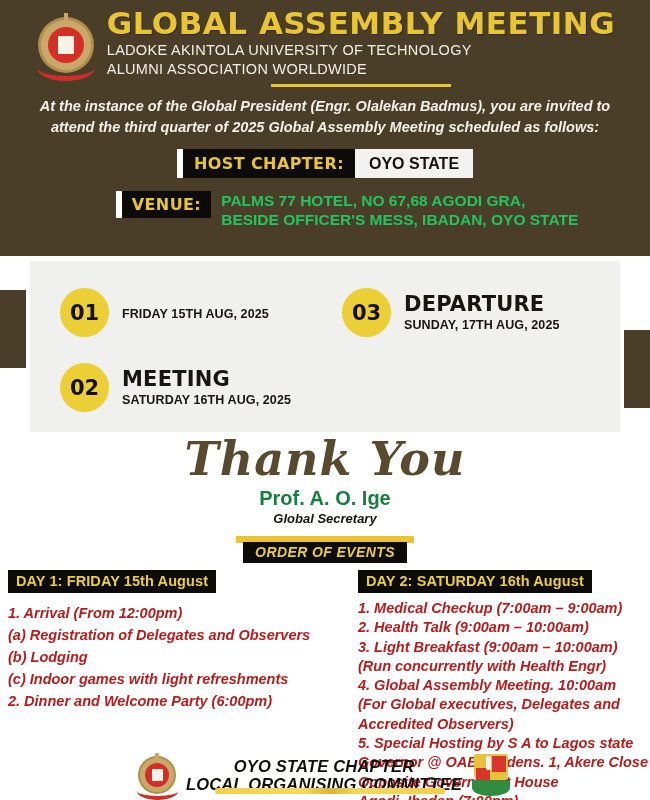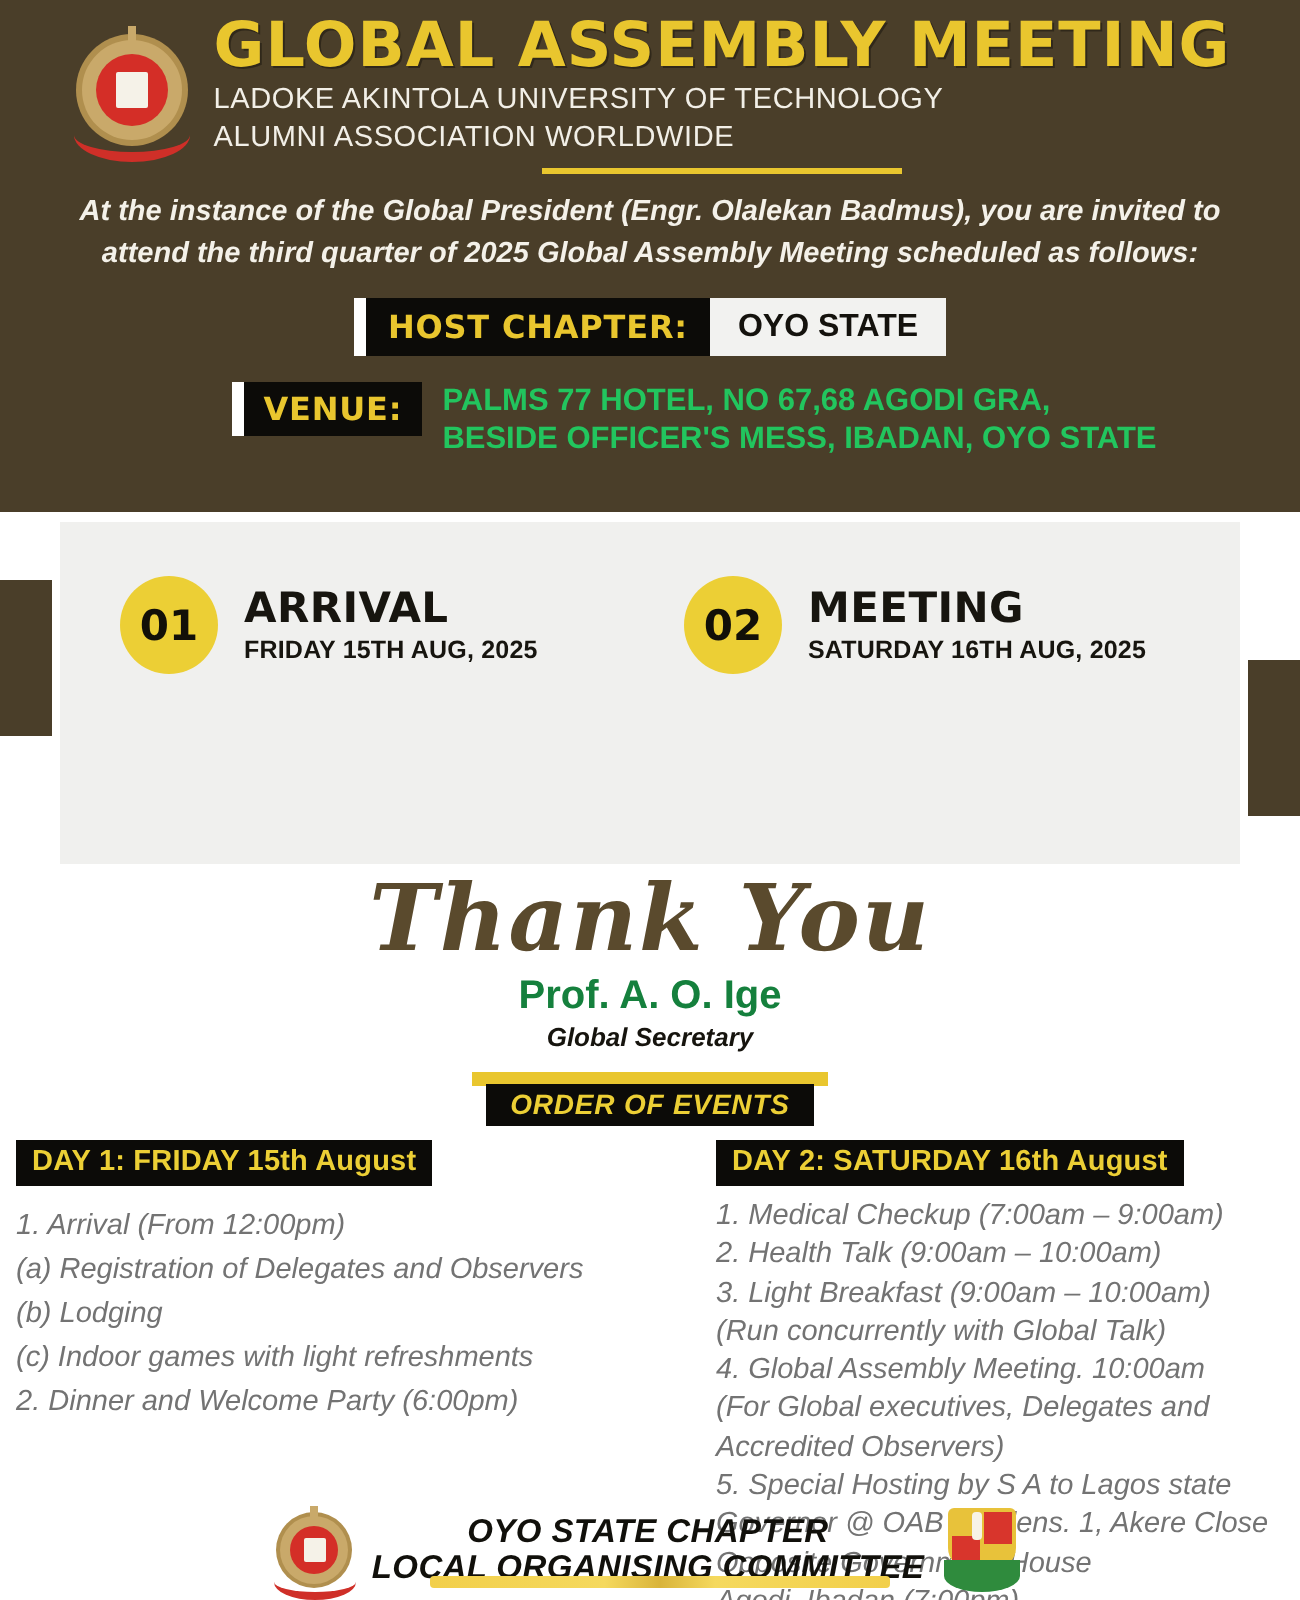--- a/index.html
+++ b/index.html
@@ -263,23 +263,23 @@
   }
   .day-list {
     margin: 6px 0 0 0;
     padding: 0;
     list-style: none;
   }
   .day-col.left .day-list { margin-top: 9px; }
   .day-list li {
     font-family: "Liberation Sans", sans-serif;
     font-style: italic;
-    font-weight: normal;
+    font-weight: bold;
     font-size: 14.5px;
-    color: #737373;
+    color: #b91c1c;
     line-height: 1.52;
   }
   .day-col.right .day-list li { font-size: 14.5px; line-height: 1.33; }
 
   
   .footer {
     position: absolute;
     left: 0; top: 752px;
     width: 650px;
     display: flex;
@@ -400,22 +400,28 @@
 </div>
 
 <div class="side-block side-left"></div>
 <div class="side-block side-right"></div>
 
 <div class="panel">
   <div class="panel-grid">
     <div class="sched-item">
       <div class="badge">01</div>
       <div>
-        <div class="sched-title">ARRIVAL</div>
         <div class="sched-date">FRIDAY 15TH AUG, 2025</div>
+      </div>
+    </div>
+    <div class="sched-item">
+      <div class="badge">03</div>
+      <div>
+        <div class="sched-title">DEPARTURE</div>
+        <div class="sched-date">SUNDAY, 17TH AUG, 2025</div>
       </div>
     </div>
     <div class="sched-item">
       <div class="badge">02</div>
       <div>
         <div class="sched-title">MEETING</div>
         <div class="sched-date">SATURDAY 16TH AUG, 2025</div>
       </div>
     </div>
   </div>
@@ -442,21 +448,21 @@
       <li>(c) Indoor games with light refreshments</li>
       <li>2. Dinner and Welcome Party (6:00pm)</li>
     </ul>
   </div>
   <div class="day-col right">
     <div class="day-head">DAY 2: SATURDAY 16th August</div>
     <ul class="day-list">
       <li>1. Medical Checkup (7:00am – 9:00am)</li>
       <li>2. Health Talk (9:00am – 10:00am)</li>
       <li>3. Light Breakfast (9:00am – 10:00am)</li>
-      <li>(Run concurrently with Global Talk)</li>
+      <li>(Run concurrently with Health Engr)</li>
       <li>4. Global Assembly Meeting. 10:00am</li>
       <li>(For Global executives, Delegates and Accredited Observers)</li>
       <li> 5. Special Hosting by S A to Lagos state Governor @ OAB Gardens. 1, Akere Close Opposite Government House</li>
       <li>Agodi, Ibadan  (7:00pm)</li>
     </ul>
   </div>
 </div>
 
 <div class="footer">
   <div class="crest crest-sm">

